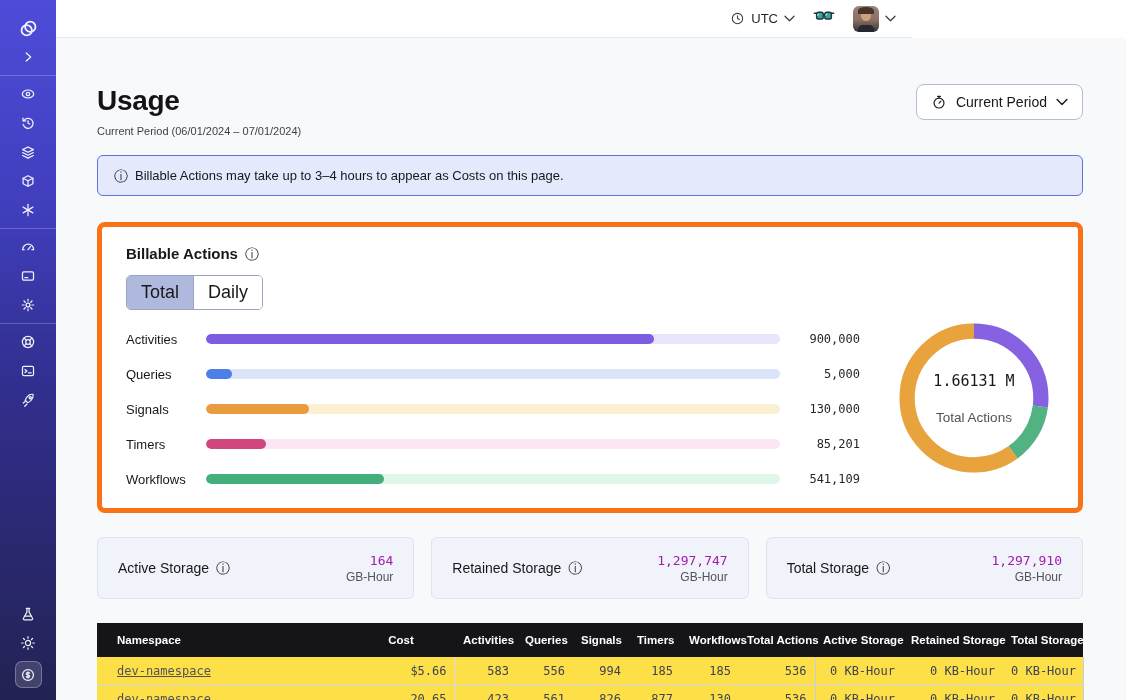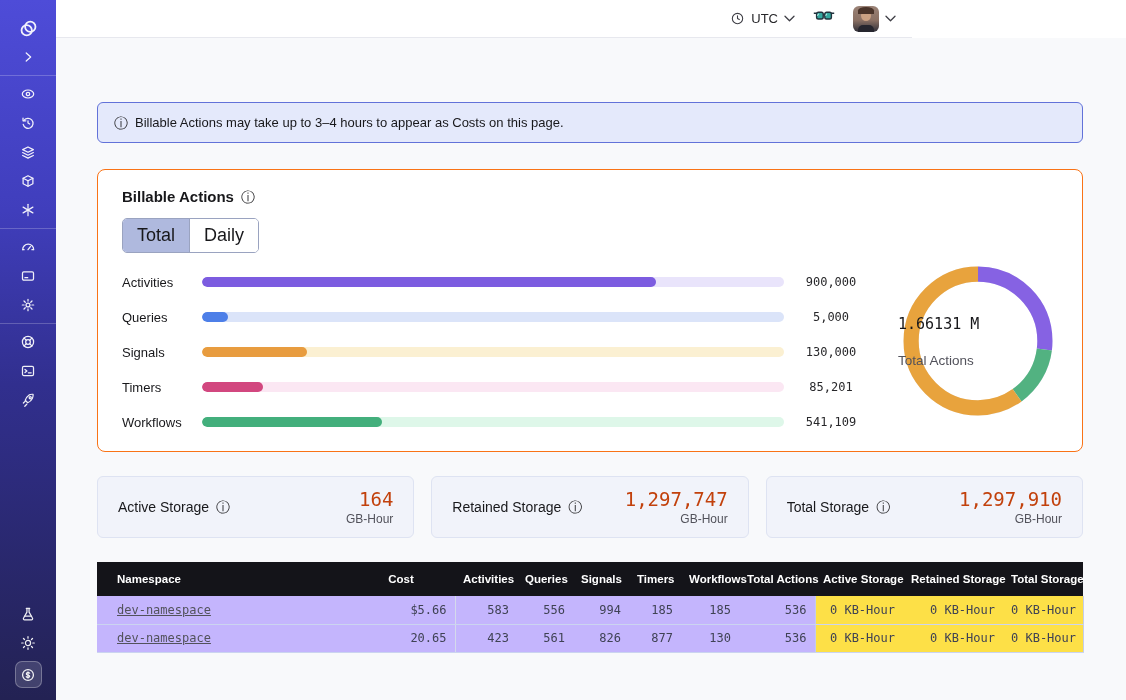--- a/index.html
+++ b/index.html
@@ -62,68 +62,68 @@
   }
 
   .banner {
     margin-top: 18px; background: #e4e9fb; border: 1px solid #6272d9; border-radius: 6px;
     padding: 12px 16px; font-size: 13px; color: #18181b; display: flex; align-items: center; gap: 7px;
   }
   .info-i { font-size: 14px; line-height: 1; color: #27272a; font-style: normal; }
 
   
   .card {
-    margin-top: 26px; background: #ffffff; border: 1px solid #f97316; border-radius: 8px;
+    margin-top: 26px; background: #ffffff; border: 5px solid #f97316; border-radius: 8px;
     padding: 18px 24px 24px 24px;
   }
   .card-title { font-size: 15px; font-weight: 700; color: #18181b; display: flex; align-items: center; gap: 7px; }
   .toggle { display: inline-flex; margin-top: 13px; border: 1px solid #9aa3c0; border-radius: 5px; overflow: hidden; }
   .toggle .tab { padding: 6px 14px; font-size: 18px; color: #18181b; background: #ffffff; cursor: pointer; }
   .toggle .tab.active { background: #afb9de; }
   .toggle .tab + .tab { border-left: 1px solid #9aa3c0; }
 
   .chart-flex { display: flex; margin-top: 24px; align-items: flex-start; }
   .bars { flex: 1; margin-right: 34px; }
   .bar-row { display: flex; align-items: center; height: 10px; margin-bottom: 25px; }
   .bar-row:last-child { margin-bottom: 0; }
   .bar-label { width: 80px; font-size: 13px; color: #18181b; flex: none; }
   .bar-track { flex: 1; height: 10px; border-radius: 5px; position: relative; overflow: hidden; }
   .bar-fill { position: absolute; left: 0; top: 0; height: 10px; border-radius: 5px; }
-  .bar-value { width: 66px; flex: none; text-align: center; font-size: 12px; color: #27272a; margin-left: 14px; }
+  .bar-value { width: 66px; flex: none; text-align: right; font-size: 12px; color: #27272a; margin-left: 14px; }
 
   .donut-box { width: 160px; flex: none; display: flex; justify-content: center; margin-top: -12px; position: relative; }
   .donut-box svg { width: 152px; height: 152px; }
-  .donut-center { position: absolute; top: 0; left: 0; width: 100%; height: 152px; display: flex; flex-direction: column; justify-content: center; gap: 20px; }
+  .donut-center { position: absolute; top: 0; left: 0; width: 100%; height: 152px; display: flex; flex-direction: column; align-items: center; justify-content: center; gap: 20px; }
   .donut-value { font-size: 15px; color: #18181b; }
   .donut-label { font-size: 13.5px; color: #52525b; }
 
   
   .storage-row { display: flex; gap: 17px; margin-top: 24px; }
   .storage-card {
     flex: 1; background: #f1f3fa; border: 1px solid #dee3f2; border-radius: 6px;
     padding: 10px 20px; display: flex; justify-content: space-between; align-items: center; height: 62px;
   }
   .storage-label { font-size: 14px; color: #18181b; display: flex; align-items: center; gap: 7px; }
   .storage-right { text-align: right; }
-  .storage-value { font-size: 19px; color: #c2410c; }
+  .storage-value { font-size: 13px; color: #a21caf; }
   .storage-unit { font-size: 12px; color: #52525b; margin-top: 2px; }
 
   
   .table-wrap { margin-top: 24px; position: relative; }
   table { width: 986px; border-collapse: collapse; table-layout: fixed; }
   thead th {
     background: #141419; color: #ffffff; font-size: 11.5px; font-weight: 700;
     height: 34px; padding: 0 8px; white-space: nowrap;
   }
   thead th.l { text-align: left; padding-left: 20px; }
   thead th.r { text-align: center; }
   tbody td {
     height: 28px; font-family: "DejaVu Sans Mono", monospace; font-size: 12px;
     color: #3f4254; border-bottom: 1px solid #cbd4f0; padding: 0 8px;
-    background: #c4b5fd; white-space: nowrap;
+    background: #fde047; white-space: nowrap;
   }
   tbody td.l { text-align: left; padding-left: 20px; }
   tbody td.r { text-align: right; }
   tbody td.div-r { border-right: 1px solid #d4daeb; }
   tbody td.st { background: #fde047; }
   tbody td.st-first { border-left: 1px solid #c4cdea; }
   tbody td.last { border-right: 1px solid #c4cdea; }
   a.ns-link { color: #52525b; text-decoration: underline; cursor: pointer; }
 </style>
 </head>
@@ -277,20 +277,37 @@
       <div class="body"></div>
     </div>
     <svg class="dk" width="11" height="7" viewBox="0 0 11 7">
         <path d="M1 1.3 5.5 5.7 10 1.3"></path>
       </svg>
   </div>
 </header>
 
 <main class="main">
 
+  <div class="title-row">
+    <div>
+      <h1 class="page-title">Usage</h1>
+      <div class="page-subtitle">Current Period (06/01/2024 – 07/01/2024)</div>
+    </div>
+    <button class="period-btn">
+      <svg class="dk" width="16" height="16" viewBox="0 0 18 18" style="stroke:#18181b">
+          <circle cx="9" cy="10.2" r="5.6"></circle>
+          <path d="M7.4 2.6h3.2M9 2.6v2"></path>
+          <path d="M9 10.2l2.1-2.1"></path>
+        </svg>
+      <span>Current Period</span>
+      <svg class="dk" width="12" height="8" viewBox="0 0 11 7" style="stroke:#18181b">
+          <path d="M1 1.3 5.5 5.7 10 1.3"></path>
+        </svg>
+    </button>
+  </div>
 
   <div class="banner">
     <span class="info-i">ⓘ</span>
     <span>Billable Actions may take up to 3–4 hours to appear as Costs on this page.</span>
   </div>
 
   <section class="card">
     <div class="card-title">
       <span>Billable Actions</span>
       <span class="info-i" style="font-weight:400">ⓘ</span>

